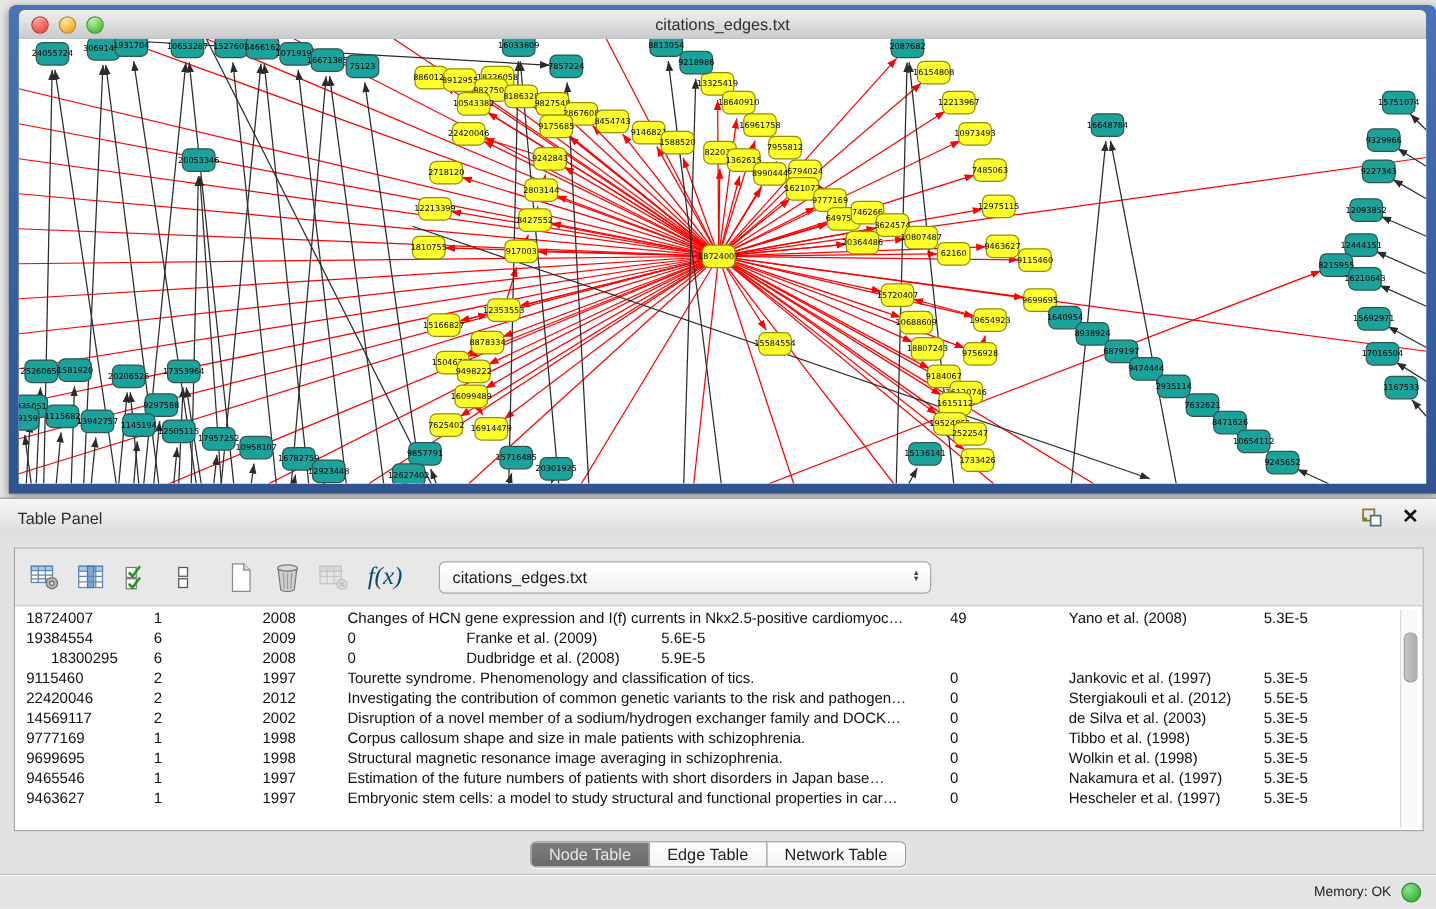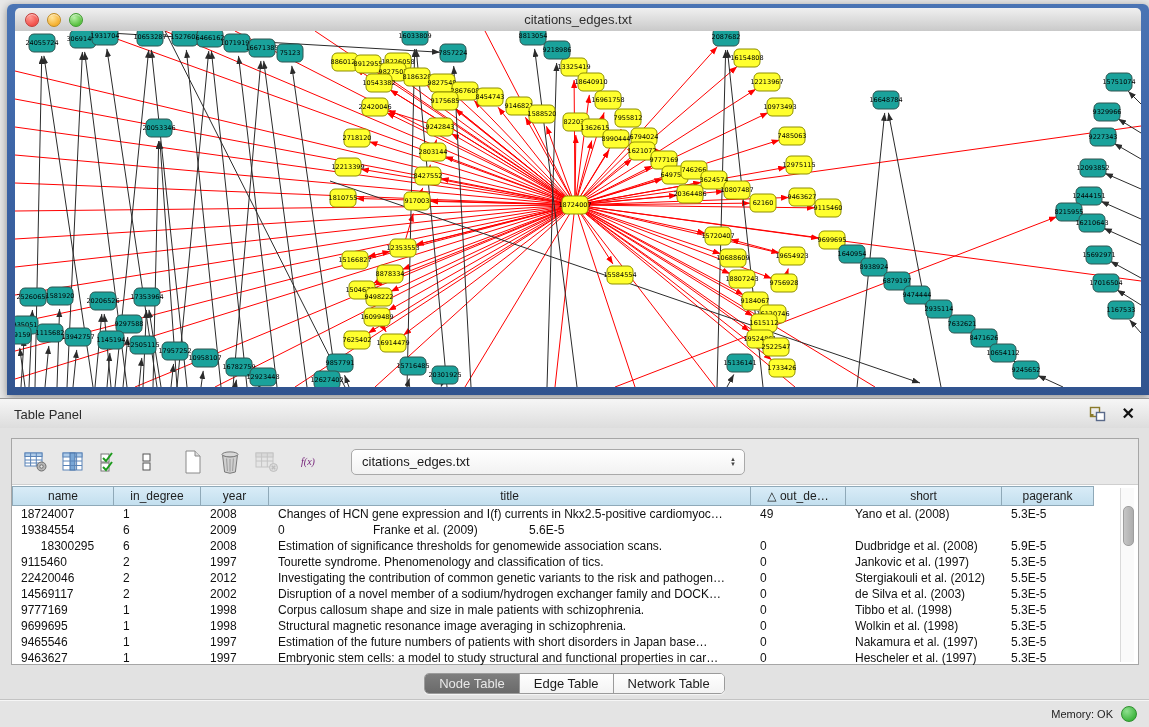--- a/index.html
+++ b/index.html
@@ -28,21 +28,21 @@
   .panel-title{font-size:13px;margin-left:14px;color:#2b2b2b;}
   .panel-header .spacer{flex:1;}
   .hdr-icon{margin-right:16px;cursor:default;display:flex;align-items:center;}
   .close-x{font-size:16px;font-weight:bold;color:#111;margin-right:14px;line-height:1;}
   .panel-body{position:absolute;left:0;top:428px;width:1149px;height:271px;background:#e2e2e2;}
   .content-box{position:absolute;left:11px;top:10px;width:1126px;height:225px;
     border:1px solid #a6a6a6;background:#fff;}
   .toolbar{position:absolute;left:0;top:0;width:100%;height:45px;background:#e8e8e8;
     display:flex;align-items:center;border-bottom:1px solid #cfcfcf;}
   .tb-icon{margin-left:11px;display:flex;align-items:center;justify-content:center;width:26px;height:26px;}
-  .fx{font-family:"Liberation Serif",serif;font-style:italic;font-size:10px;color:#701a75;white-space:nowrap;}
+  .fx{font-family:"Liberation Serif",serif;font-style:italic;font-size:20px;color:#0c4a6e;white-space:nowrap;}
   .combo{margin-left:26px;width:392px;height:24px;background:linear-gradient(180deg,#ffffff,#f2f2f2);
     border:1px solid #a9a9a9;border-radius:5px;display:flex;align-items:center;box-shadow:inset 0 1px 1px rgba(255,255,255,.8);}
   .combo .val{flex:1;font-size:13px;margin-left:10px;color:#1a1a1a;}
   .combo .stepper{display:flex;flex-direction:column;align-items:center;margin-right:8px;line-height:5px;
     font-size:6px;color:#444;}
   
   .tbl{position:absolute;left:0;top:47px;}
   .tbl-head{display:flex;height:20px;}
   .th{box-sizing:border-box;background:linear-gradient(180deg,#d9ecf7,#c3dfee);
       border:1px solid #8fa9b8;border-left:none;font-size:12px;color:#1d1d1d;
@@ -837,29 +837,20 @@
         <div class="combo">
           <span class="val">citations_edges.txt</span>
           <span class="stepper">
               <span>▲</span>
               <span>▼</span>
             </span>
         </div>
       </div>
 
       <div class="tbl">
-        <div class="tbl-head" id="theadRow">
-            <div class="th" style="width: 102px;">name</div>
-            <div class="th" style="width: 87px;">in_degree</div>
-            <div class="th" style="width: 68px;">year</div>
-            <div class="th" style="width: 482px;">title</div>
-            <div class="th" style="width: 95px;">△ out_de…</div>
-            <div class="th" style="width: 156px;">short</div>
-            <div class="th" style="width: 92px;">pagerank</div>
-          </div>
         <div class="tbl-rows" id="tbodyRows">
             <div class="tr">
               <div class="td" style="width: 102px;">18724007</div>
               <div class="td" style="width: 87px;">1</div>
               <div class="td" style="width: 68px;">2008</div>
               <div class="td" style="width: 482px;">Changes of HCN gene expression and I(f) currents in Nkx2.5-positive cardiomyoc…</div>
               <div class="td" style="width: 95px;">49</div>
               <div class="td" style="width: 156px;">Yano et al. (2008)</div>
               <div class="td" style="width: 92px;">5.3E-5</div>
             </div>
@@ -868,21 +859,20 @@
               <div class="td" style="width: 87px;">6</div>
               <div class="td" style="width: 68px;">2009</div>
               <div class="td" style="width: 95px;">0</div>
               <div class="td" style="width: 156px;">Franke et al. (2009)</div>
               <div class="td" style="width: 92px;">5.6E-5</div>
             </div>
             <div class="tr">
               <div class="td" style="width: 102px; text-align: center;">18300295</div>
               <div class="td" style="width: 87px;">6</div>
               <div class="td" style="width: 68px;">2008</div>
-              <div class="td" style="width: 482px;">Estimation of significance thresholds for genomewide association scans.</div>
               <div class="td" style="width: 95px;">0</div>
               <div class="td" style="width: 156px;">Dudbridge et al. (2008)</div>
               <div class="td" style="width: 92px;">5.9E-5</div>
             </div>
             <div class="tr">
               <div class="td" style="width: 102px;">9115460</div>
               <div class="td" style="width: 87px;">2</div>
               <div class="td" style="width: 68px;">1997</div>
               <div class="td" style="width: 482px;">Tourette syndrome. Phenomenology and classification of tics.</div>
               <div class="td" style="width: 95px;">0</div>

